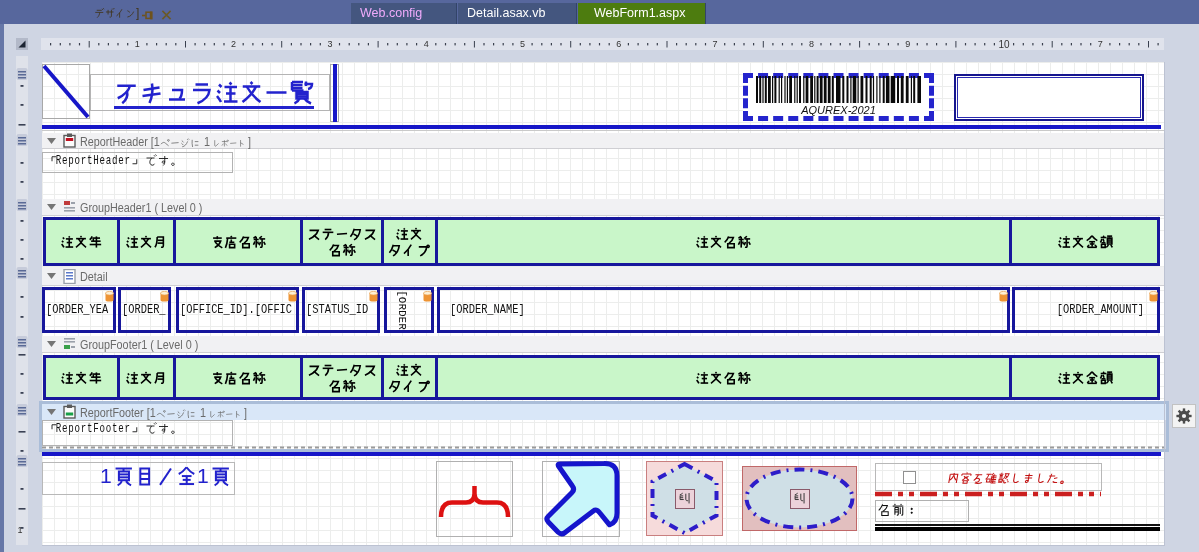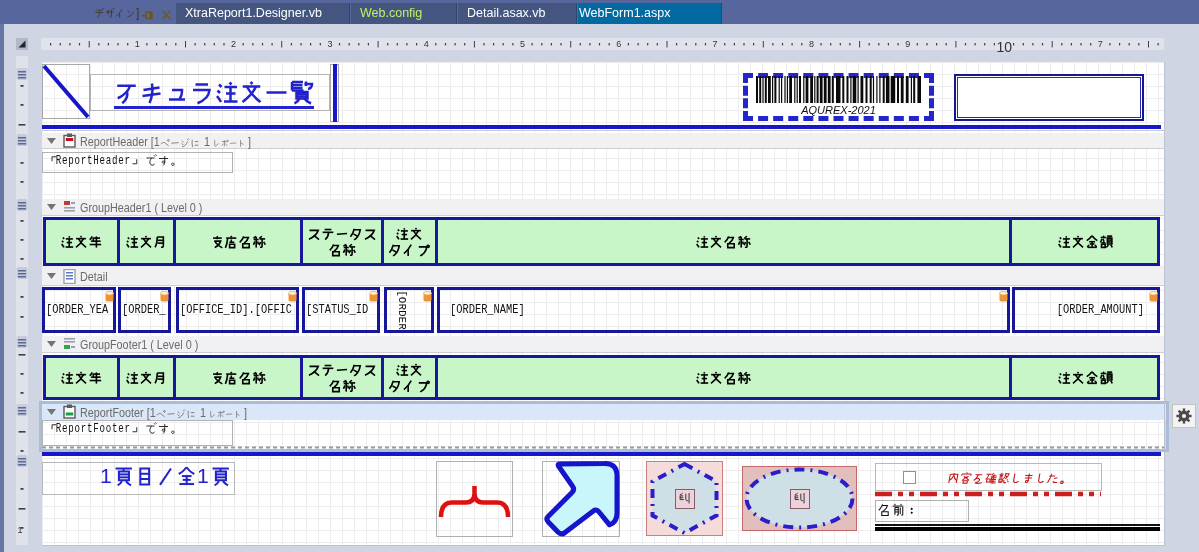--- a/index.html
+++ b/index.html
@@ -1,22 +1,21 @@
 <!DOCTYPE html>
 <html><head><meta charset="utf-8"><style>
 *{margin:0;padding:0;box-sizing:border-box}
 html,body{width:1199px;height:552px;overflow:hidden;font-family:"Liberation Sans",sans-serif;}
 .abs{position:absolute}
 </style></head><body>
 <div class="abs" style="left:0;top:0;width:1199px;height:552px;background:#cfd5e3">
 <div class="abs" style="left:0;top:0;width:1199px;height:24px;background:#57679d"></div>
-<div class="abs" style="left:176px;top:3px;width:174px;height:21px;background:#44567f;border-right:1px solid #324469;color:#fff;font-size:12.5px;line-height:20px;padding-left:9px">XtraReport1.Designer.vb</div>
-<div class="abs" style="left:351px;top:3px;width:106px;height:21px;background:#44567f;border-right:1px solid #324469;color:#bef264;font-size:12.5px;line-height:20px;padding-left:9px">Web.config</div>
+<div class="abs" style="left:351px;top:3px;width:106px;height:21px;background:#44567f;border-right:1px solid #324469;color:#f0abfc;font-size:12.5px;line-height:20px;padding-left:9px">Web.config</div>
 <div class="abs" style="left:458px;top:3px;width:119px;height:21px;background:#44567f;border-right:1px solid #324469;color:#fff;font-size:12.5px;line-height:20px;padding-left:9px">Detail.asax.vb</div>
-<div class="abs" style="left:578px;top:3px;width:144px;height:21px;background:#0369a1;border-right:1px solid #324469;color:#fff;font-size:12.5px;line-height:20px;padding-left:1px">WebForm1.aspx</div>
+<div class="abs" style="left:578px;top:3px;width:128px;height:21px;background:#4d7c0f;border-right:1px solid #324469;color:#fff;font-size:12.5px;line-height:20px;padding-left:16px">WebForm1.aspx</div>
 <svg style="position:absolute;left:94px;top:8px;" width="42.0" height="10.5" viewBox="0 0 400 100" fill="none" stroke="#40351c" stroke-width="8" stroke-linecap="butt">
       <g>
         <g transform="translate(0 0)">
           <path d="M26 22 H74"></path>
           <path d="M12 42 H88"></path>
           <path d="M54 42 C54 60 46 78 30 92"></path>
           <path d="M76 8 L84 18"></path>
           <path d="M88 2 L96 12"></path>
         </g>
         <g transform="translate(100 0)">
@@ -159,21 +158,21 @@
     </svg>
 <div class="abs" style="left:129.3px;top:39px;width:16px;text-align:center;font-size:9px;color:#333">1</div>
 <div class="abs" style="left:225.6px;top:39px;width:16px;text-align:center;font-size:9px;color:#333">2</div>
 <div class="abs" style="left:321.9px;top:39px;width:16px;text-align:center;font-size:9px;color:#333">3</div>
 <div class="abs" style="left:418.2px;top:39px;width:16px;text-align:center;font-size:9px;color:#333">4</div>
 <div class="abs" style="left:514.5px;top:39px;width:16px;text-align:center;font-size:9px;color:#333">5</div>
 <div class="abs" style="left:610.8px;top:39px;width:16px;text-align:center;font-size:9px;color:#333">6</div>
 <div class="abs" style="left:707.1px;top:39px;width:16px;text-align:center;font-size:9px;color:#333">7</div>
 <div class="abs" style="left:803.4px;top:39px;width:16px;text-align:center;font-size:9px;color:#333">8</div>
 <div class="abs" style="left:899.7px;top:39px;width:16px;text-align:center;font-size:9px;color:#333">9</div>
-<div class="abs" style="left:996.0px;top:39px;width:16px;text-align:right;font-size:14px;color:#333">10</div>
+<div class="abs" style="left:996.0px;top:39px;width:16px;text-align:center;font-size:10px;color:#333">10</div>
 <div class="abs" style="left:1092.3px;top:39px;width:16px;text-align:center;font-size:9px;color:#333">7</div>
 <div class="abs" style="left:0;top:24px;width:4px;height:528px;background:#6677a7"></div>
 <div class="abs" style="left:16px;top:56px;width:12px;height:489px;background:#dfe2ea"></div>
 <svg class="abs" style="left:16px;top:56px" width="12" height="489" viewBox="0 0 12 489">
       <rect x="4.5" y="29" width="3" height="1.8" fill="#3a4154"></rect>
       <rect x="4.5" y="48" width="3" height="1.8" fill="#3a4154"></rect>
       <rect x="2.5" y="68" width="7" height="1.6" fill="#3a4154"></rect>
       <rect x="4.5" y="106" width="3" height="1.8" fill="#3a4154"></rect>
       <rect x="4.5" y="125" width="3" height="1.8" fill="#3a4154"></rect>
       <rect x="4.5" y="164" width="3" height="1.8" fill="#3a4154"></rect>

